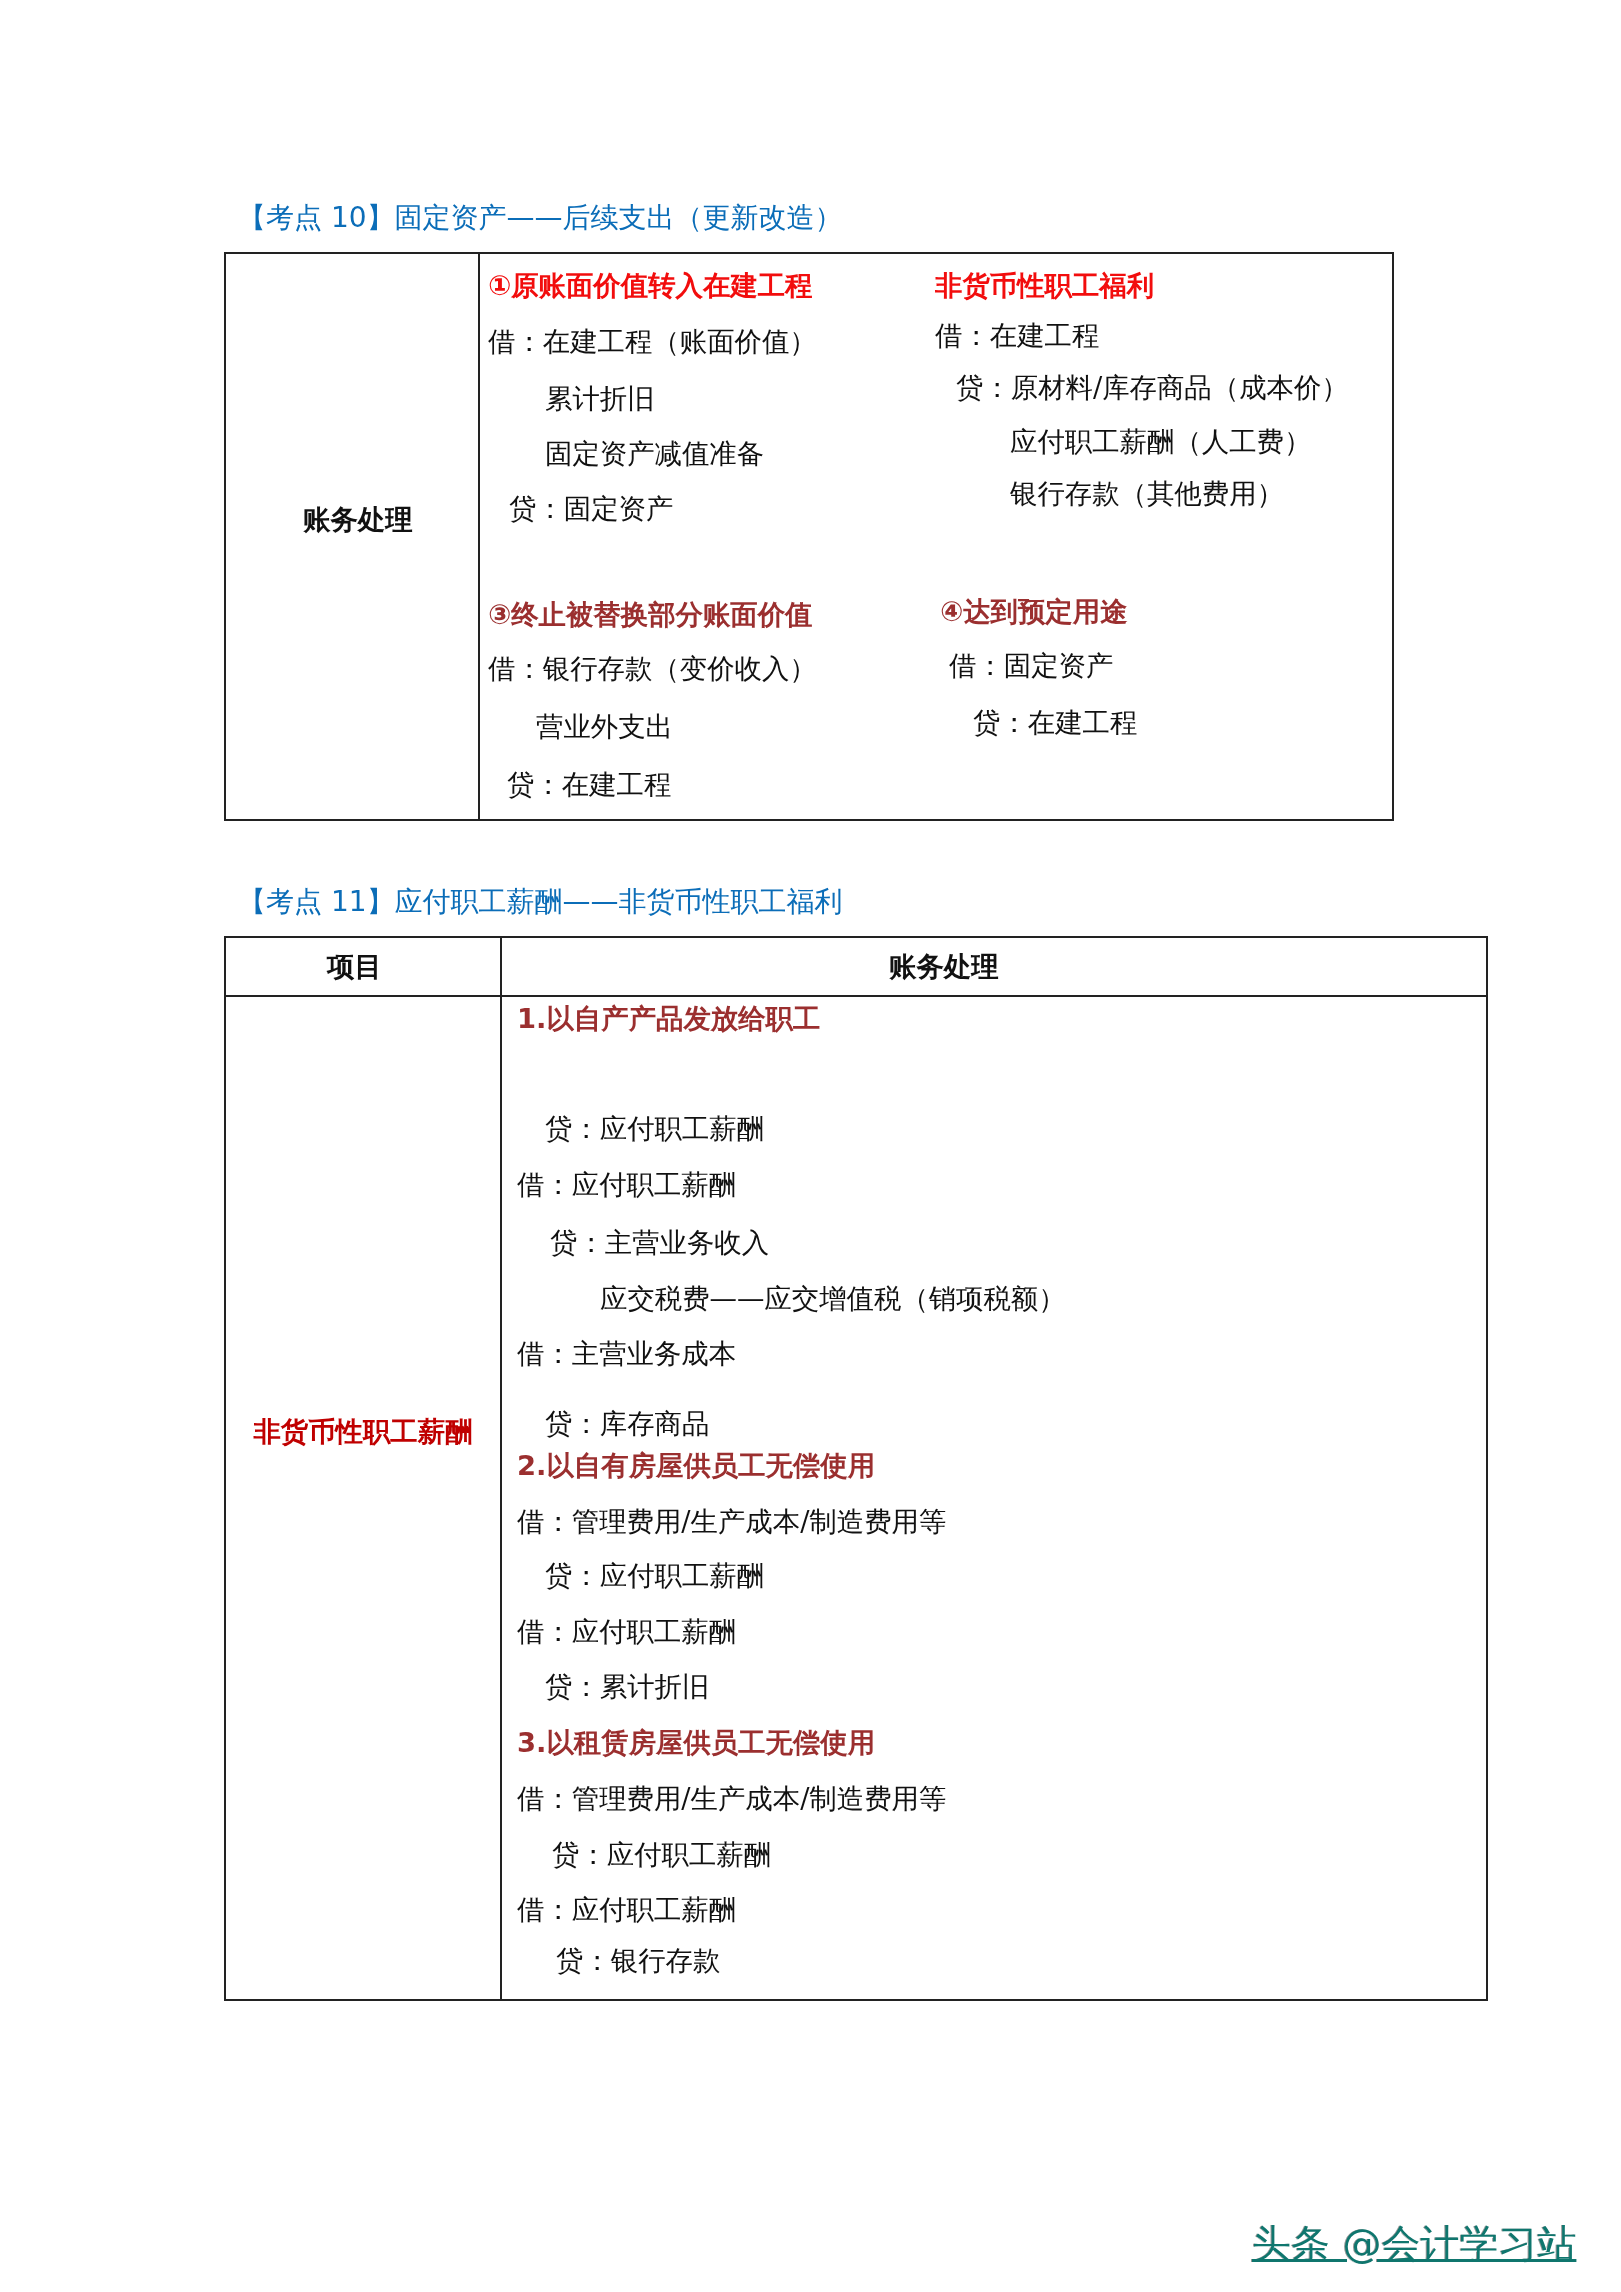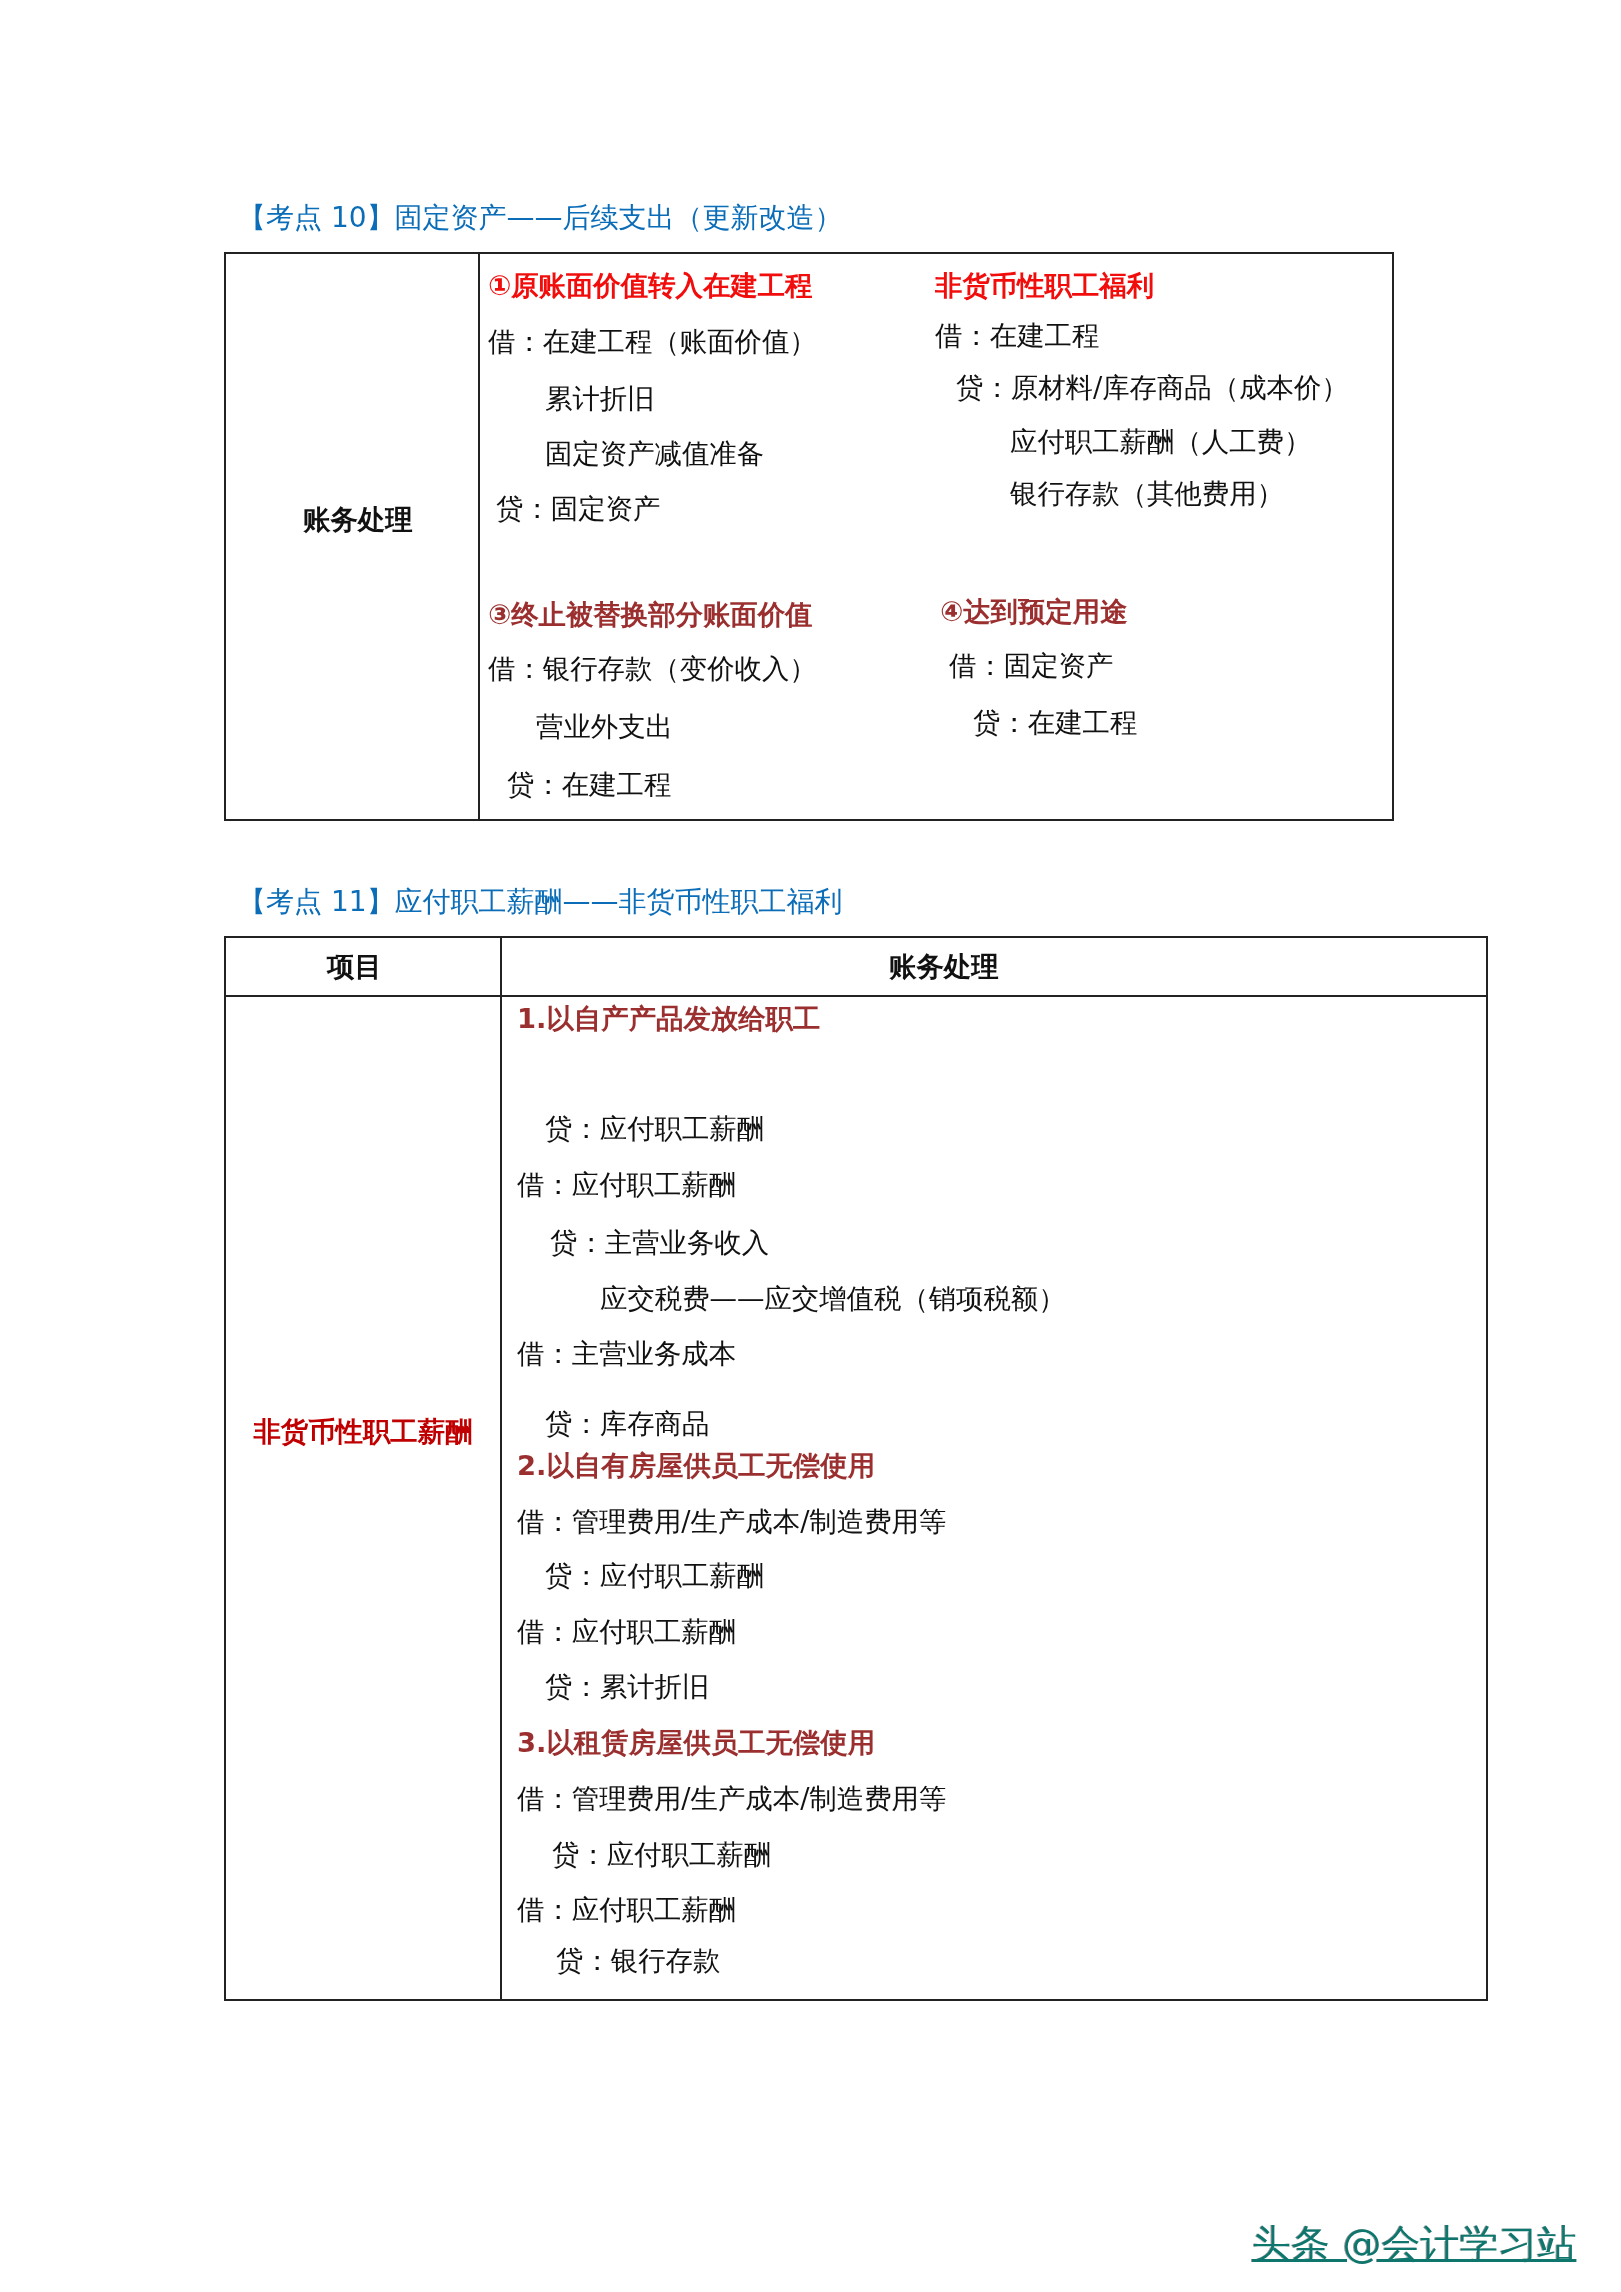--- a/index.html
+++ b/index.html
@@ -31,21 +31,21 @@
 <div class="title" style="top:199px;">【考点 10】固定资产——后续支出（更新改造）</div>
 
 <div class="tbl" style="left:224px; top:252px; width:1170px; height:569px;">
   <div class="vline" style="left:252px;"></div>
   <div class="abs bold" style="left:77px; top:248px;">账务处理</div>
 
   <div class="abs h-red" style="left:262px; top:13.7px;">①原账面价值转入在建工程</div>
   <div class="abs t" style="left:262px; top:70px;">借：在建工程（账面价值）</div>
   <div class="abs t" style="left:319px; top:127px;">累计折旧</div>
   <div class="abs t" style="left:319px; top:182px;">固定资产减值准备</div>
-  <div class="abs t" style="left:270px; top:237px;">贷：固定资产</div>
+  <div class="abs t" style="left:283px; top:237px;">贷：固定资产</div>
 
   <div class="abs h-red" style="left:709px; top:13.7px;">非货币性职工福利</div>
   <div class="abs t" style="left:709px; top:64px;">借：在建工程</div>
   <div class="abs t" style="left:730px; top:116px;">贷：原材料/库存商品（成本价）</div>
   <div class="abs t" style="left:784px; top:170px;">应付职工薪酬（人工费）</div>
   <div class="abs t" style="left:784px; top:222px;">银行存款（其他费用）</div>
 
   <div class="abs h-dark" style="left:262px; top:343px;">③终止被替换部分账面价值</div>
   <div class="abs t" style="left:262px; top:397px;">借：银行存款（变价收入）</div>
   <div class="abs t" style="left:310px; top:455px;">营业外支出</div>

